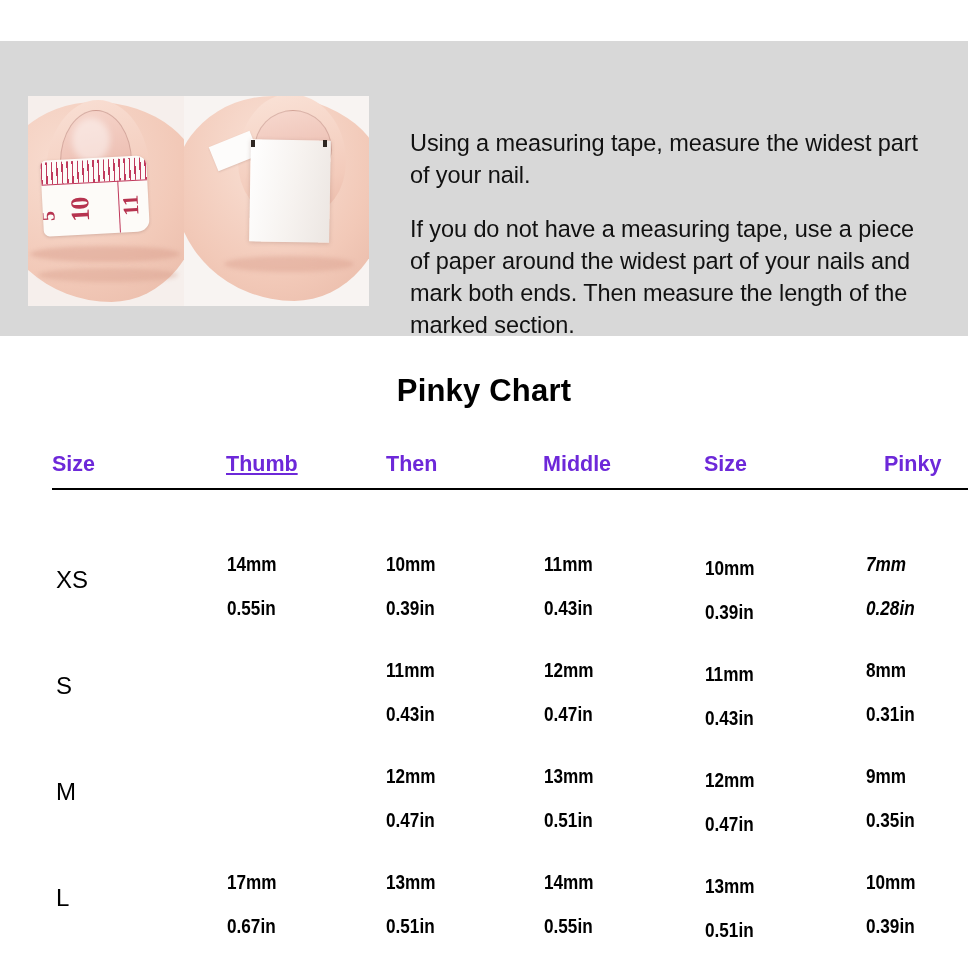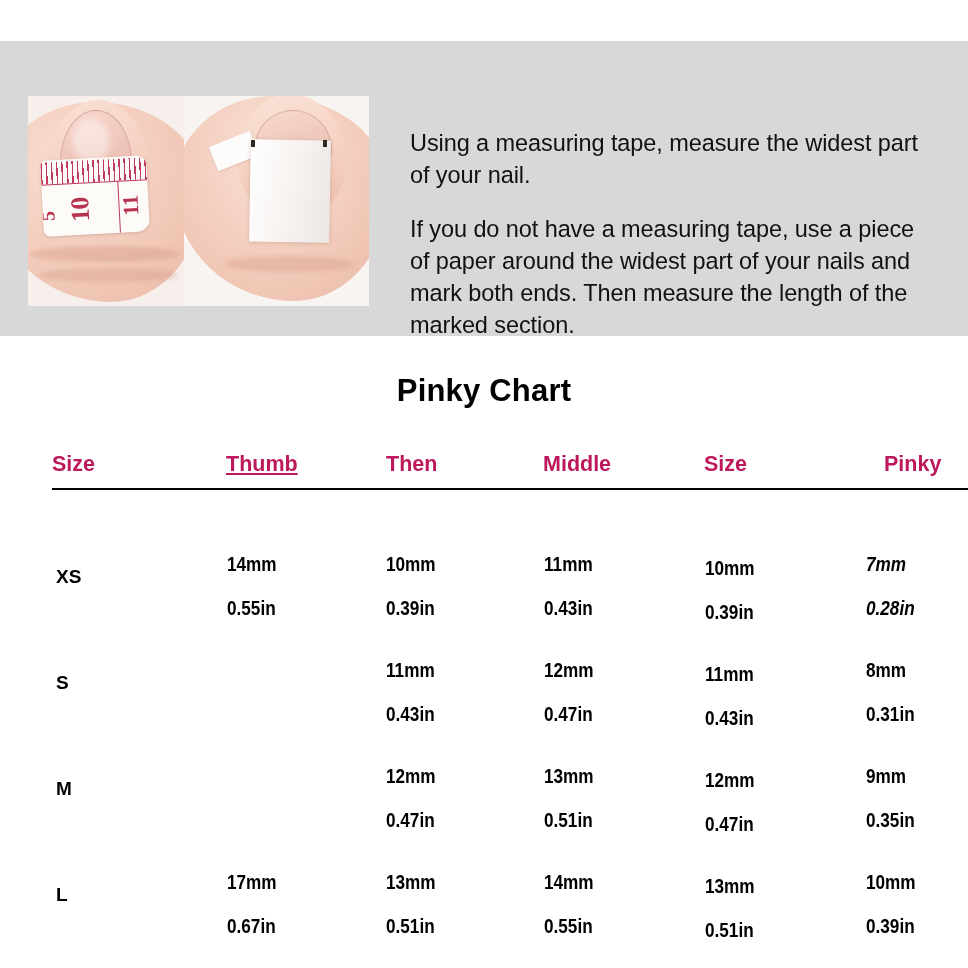--- a/index.html
+++ b/index.html
@@ -226,21 +226,21 @@
   }
   .thead {
     position: relative;
     height: 32px;
   }
   .th {
     position: absolute;
     top: 0;
     font-size: 21.5px;
     font-weight: bold;
-    color: #be185d;
+    color: #6d28d9;
     white-space: nowrap;
   }
   .hrule {
     position: absolute;
     left: 52px;
     top: 36px;
     width: 916px;
     height: 2px;
     background: #000000;
   }
@@ -253,22 +253,22 @@
   .row {
     position: absolute;
     left: 0;
     width: 968px;
     height: 106px;
   }
   .size-cell {
     position: absolute;
     left: 56px;
     top: 38px;
-    font-size: 19px;
-    font-weight: bold;
+    font-size: 24px;
+    font-weight: normal;
     color: #000000;
     white-space: nowrap;
   }
   .cell {
     position: absolute;
     white-space: nowrap;
   }
   .val {
     font-size: 19.5px;
     font-weight: bold;

